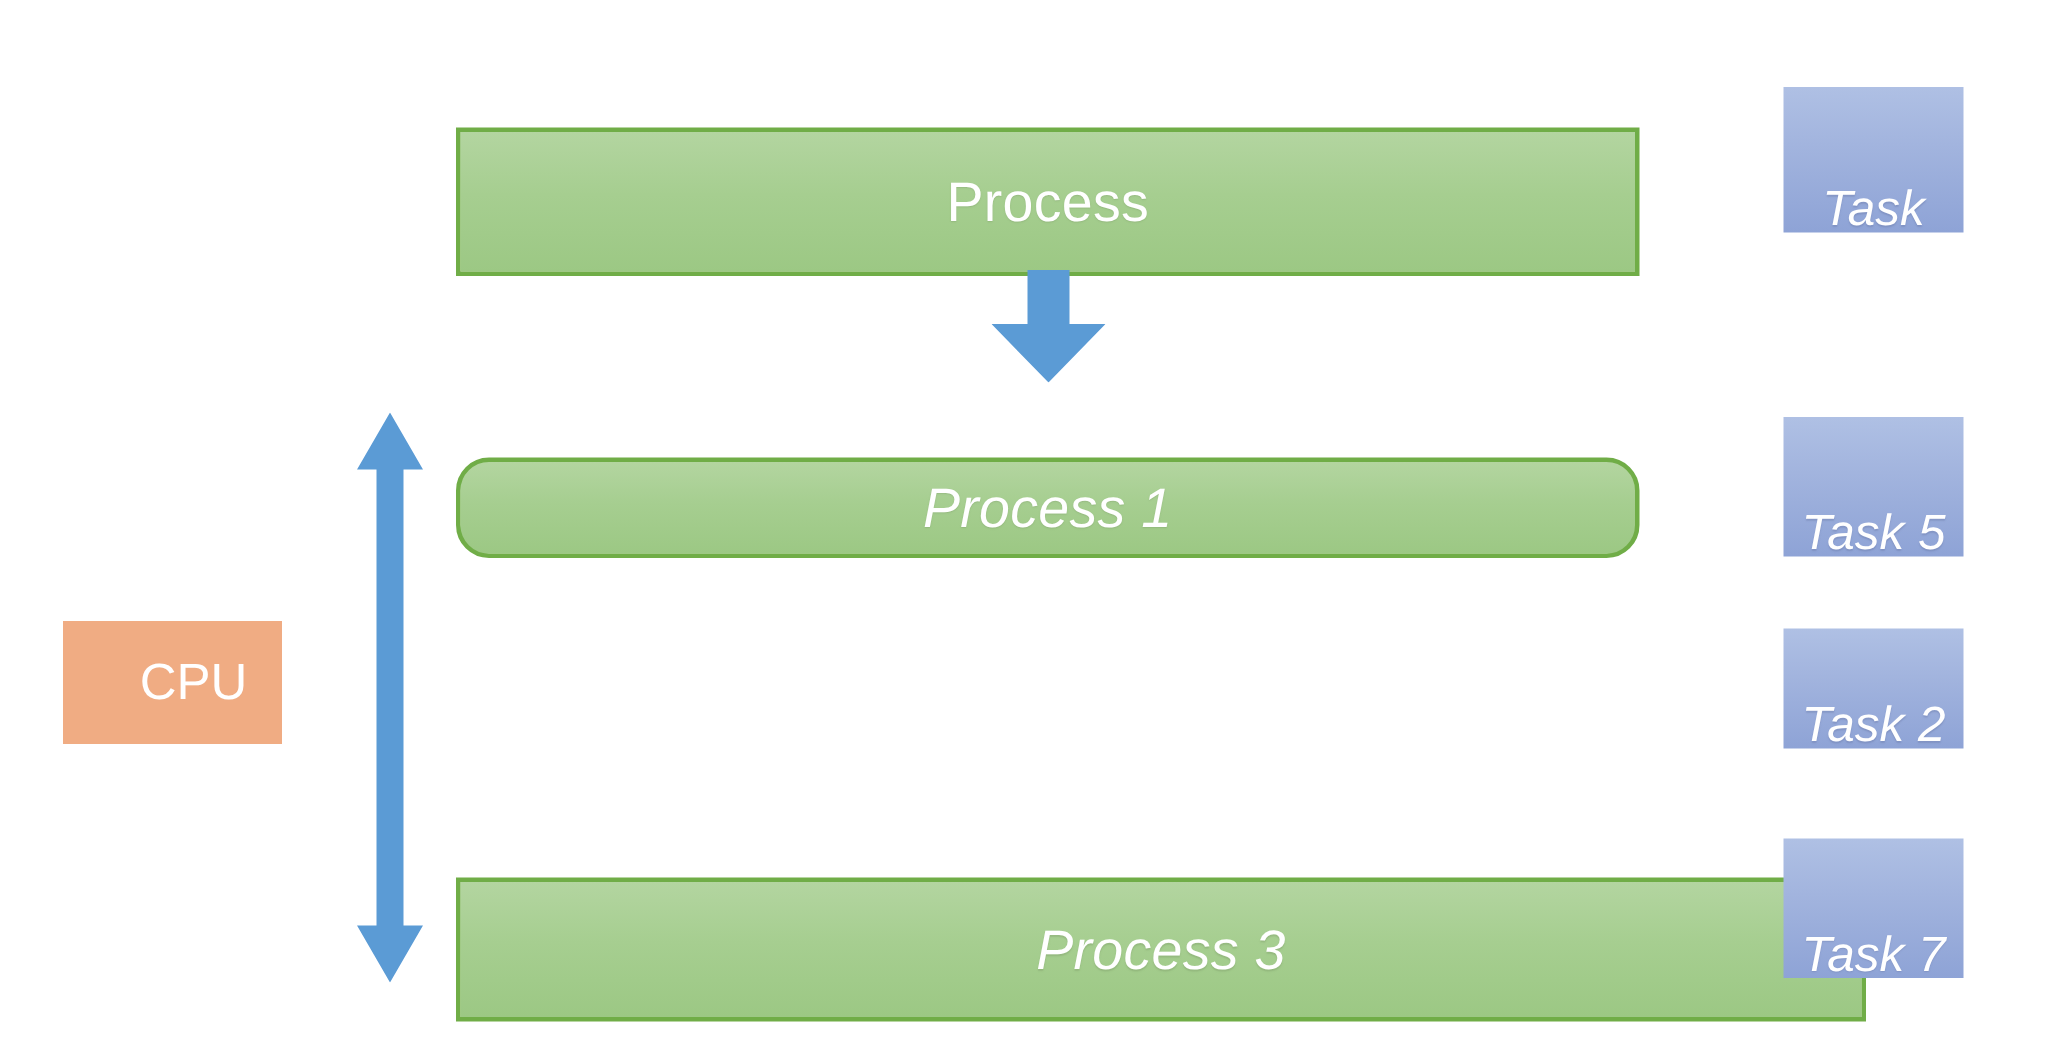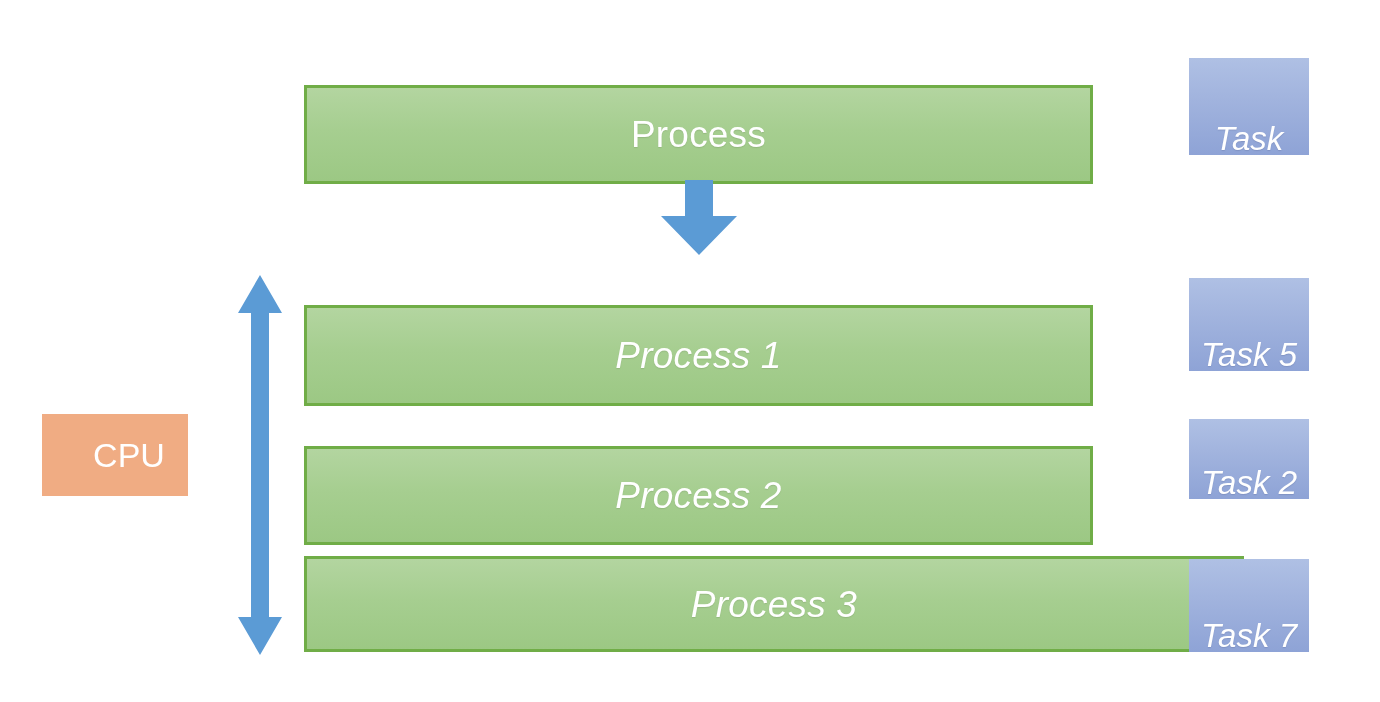--- a/index.html
+++ b/index.html
@@ -100,41 +100,38 @@
   </div>
 
   <svg class="arrow-svg" style="left:661px; top:180px;" width="76" height="75" viewBox="0 0 76 75">
     <polygon points="24,0 52,0 52,36 76,36 38,75 0,36 24,36" fill="#5B9BD5"></polygon>
   </svg>
 
   <svg class="arrow-svg" style="left:238px; top:275px;" width="44" height="380" viewBox="0 0 44 380">
     <polygon points="22,0 44,38 31,38 31,342 44,342 22,380 0,342 13,342 13,38 0,38" fill="#5B9BD5"></polygon>
   </svg>
 
-  <div class="process-box" style="left:304px; top:277px; width:789px; height:101px;">
+  <div class="process-box" style="left:304px; top:277px; width:789px; height:67px;border-radius:22px;">
     <span class="process-label italic">Process 1</span>
   </div>
 
   <div class="task-box" style="left:1189px; top:278px; width:120px; height:93px;">
     <span class="task-label">Task 5</span>
   </div>
 
   <div class="cpu-box" style="left:42px; top:414px; width:146px; height:82px;">
     <span class="cpu-label">CPU</span>
   </div>
 
-  <div class="process-box" style="left:304px; top:418px; width:789px; height:99px;">
-    <span class="process-label italic">Process 2</span>
-  </div>
 
   <div class="task-box" style="left:1189px; top:419px; width:120px; height:80px;">
     <span class="task-label">Task 2</span>
   </div>
 
-  <div class="process-box" style="left:304px; top:528px; width:940px; height:96px;">
+  <div class="process-box" style="left:304px; top:557px; width:940px; height:96px;">
     <span class="process-label italic">Process 3</span>
   </div>
 
   <div class="task-box" style="left:1189px; top:559px; width:120px; height:93px;">
     <span class="task-label">Task 7</span>
   </div>
 
 </div>
 
 </body></html>

